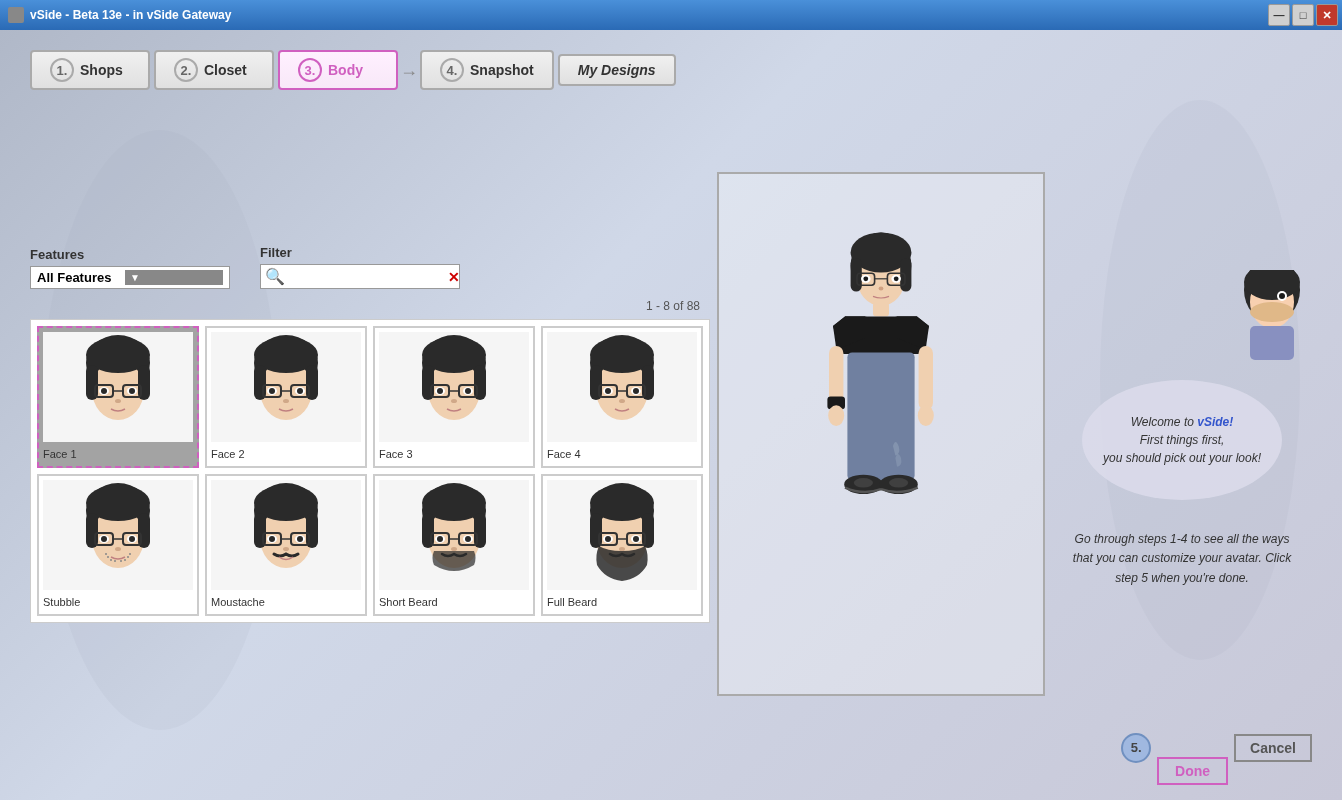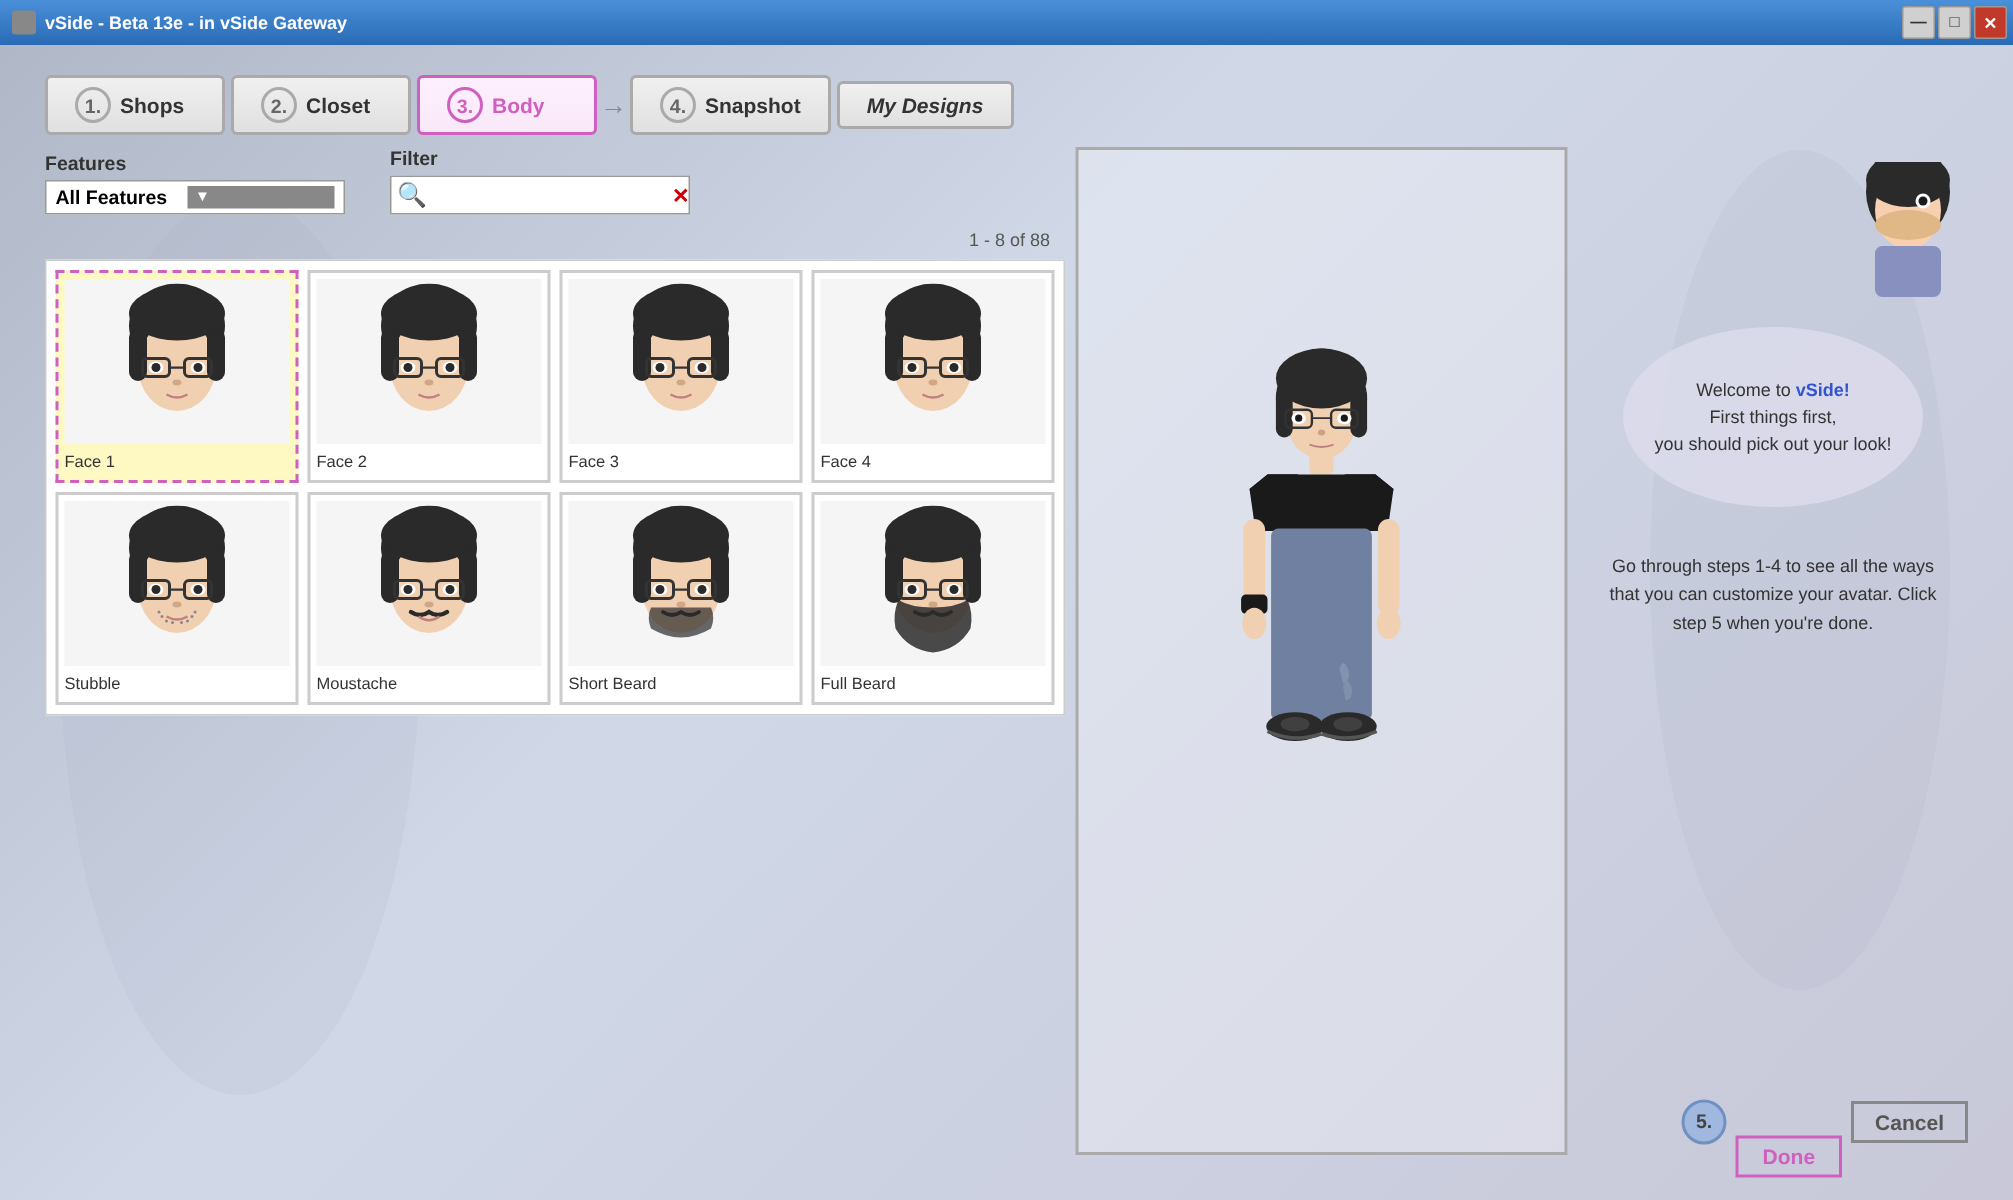--- a/index.html
+++ b/index.html
@@ -129,20 +129,21 @@
 
     
     #content-area {
       position: absolute;
       top: 68px;
       left: 30px;
       right: 30px;
       bottom: 30px;
       display: flex;
       gap: 7px;
+      align-items: center;
     }
 
     
     #left-panel {
       width: 680px;
       flex-shrink: 0;
     }
 
     
     #filter-row {
@@ -216,21 +217,21 @@
     }
     .face-item {
       border: 2px solid #ccc;
       background: white;
       cursor: pointer;
       padding: 4px;
       position: relative;
     }
     .face-item.selected {
       border: 2px dashed #d060c0;
-      background: #fef9c3;
+      background: #a3a3a3;
     }
     .face-thumb {
       width: 100%;
       height: 110px;
       background: #f5f5f5;
       display: flex;
       align-items: center;
       justify-content: center;
       overflow: hidden;
       margin-bottom: 4px;
@@ -251,20 +252,21 @@
       justify-content: center;
       position: relative;
     }
 
     
     #info-panel {
       width: 260px;
       flex-shrink: 0;
       padding: 10px;
       text-align: center;
+      font-style: italic;
     }
     #welcome-bubble {
       background: rgba(220,220,235,0.85);
       border-radius: 50%;
       width: 200px;
       height: 120px;
       display: flex;
       align-items: center;
       justify-content: center;
       margin: 0 auto 20px;

